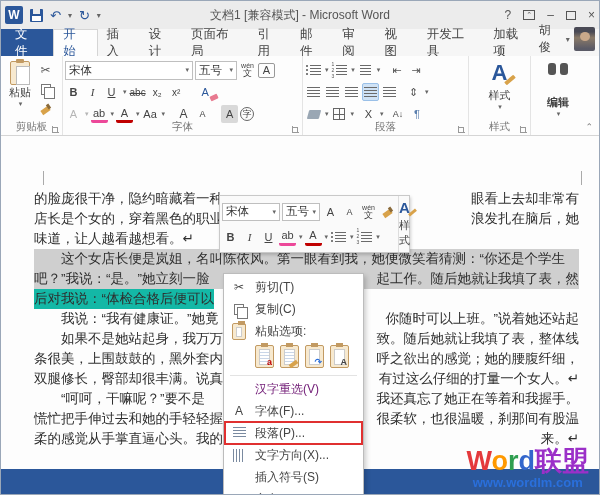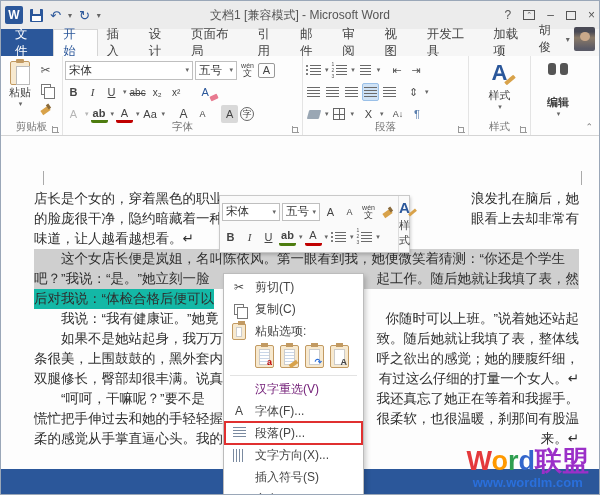--- a/index.html
+++ b/index.html
@@ -54,21 +54,21 @@
   .brushico{width:11px;height:11px;position:relative;}
   .brushico:before{content:"";position:absolute;left:1px;top:5px;width:9px;height:5px;background:#d8a24a;transform:rotate(-35deg);}
   .brushico:after{content:"";position:absolute;left:7px;top:1px;width:3px;height:5px;background:#8a6a3a;transform:rotate(-35deg);}
   
   .g-font{width:240px;}
   .combo{height:19px;border:1px solid #bfbfbf;background:#fff;display:flex;align-items:center;justify-content:space-between;padding:0 3px;font-size:11.5px;color:#333;}
   .b{font-weight:bold;}
   .i{font-style:italic;font-family:"Liberation Serif",serif;}
   .u{text-decoration:underline;}
   .strike{text-decoration:line-through;font-size:10px;}
-  .hl{border-bottom:3px solid #4d7c0f;font-weight:bold;}
+  .hl{border-bottom:3px solid #ec4899;}
   .fc{border-bottom:3px solid #c00000;}
   .grayed{color:#b5b5b5;}
   .shaded{background:#d9d9d9;}
   .circ{border:1px solid #666;border-radius:50%;width:14px;height:14px;display:inline-flex;align-items:center;justify-content:center;font-size:9px;}
   .wen{display:inline-flex;flex-direction:column;align-items:center;line-height:1;font-size:7px;}
   .wen b{font-size:9px;font-weight:normal;}
   .eraser{position:relative;color:#2b579a;}
   .eraser:after{content:"";position:absolute;right:-4px;bottom:1px;width:8px;height:5px;background:#e87a90;transform:rotate(-25deg);border-radius:1px;}
   
   .g-para{width:166px;}
@@ -337,26 +337,26 @@
     </div>
 
     <span class="collapse">⌃</span>
   </div>
 
   <div class="docarea">
     <span class="cropmark" style="left:42px;"></span>
     <span class="cropmark" style="left:580px;"></span>
     <div class="doc-lines">
       <div class="dline">
+          <span class="lf">的脸庞很干净，隐约暗藏着一种</span>
+          <span class="rt">眼看上去却非常有</span>
+        </div>
+      <div class="dline">
           <span class="lf">店长是个女的，穿着黑色的职业</span>
           <span class="rt">浪发扎在脑后，她</span>
-        </div>
-      <div class="dline">
-          <span class="lf">的脸庞很干净，隐约暗藏着一种</span>
-          <span class="rt">眼看上去却非常有</span>
         </div>
       <div class="dline">
           <span class="lf">味道，让人越看越想看。↵</span>
         </div>
       <div class="dline sel">
           <span class="lf ind">这个女店长便是岚姐，名叫陈依风。第一眼看到我，她便微笑着猜测：“你还是个学生</span>
         </div>
       <div class="dline sel">
           <span class="lf">吧？”我说：“是。”她立刻一脸</span>
           <span class="rt">起工作。随后她就让我填了表，然</span>

